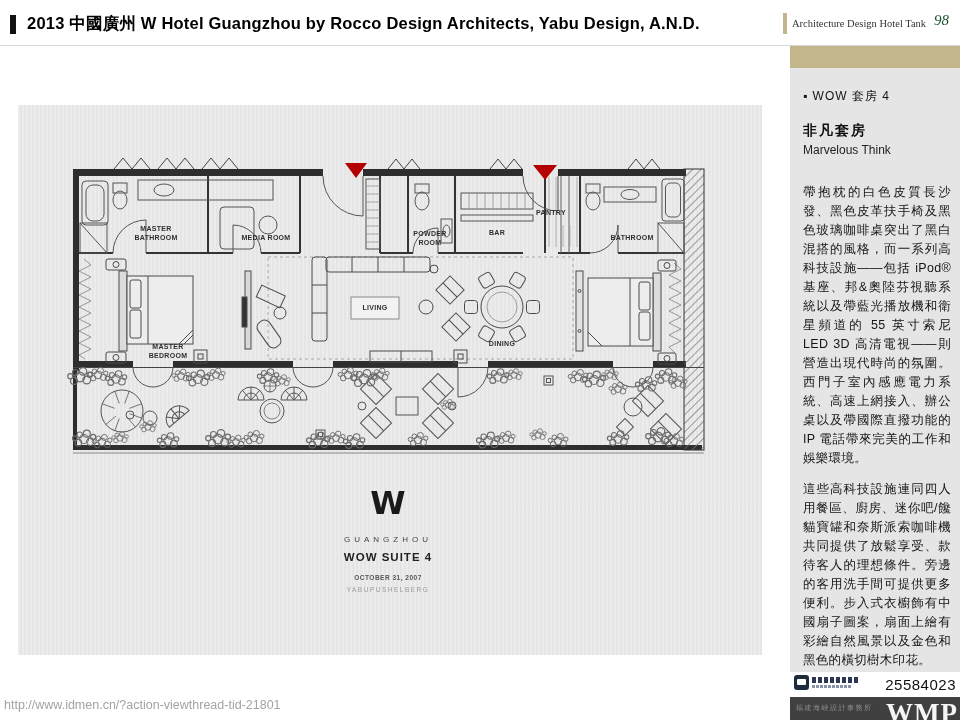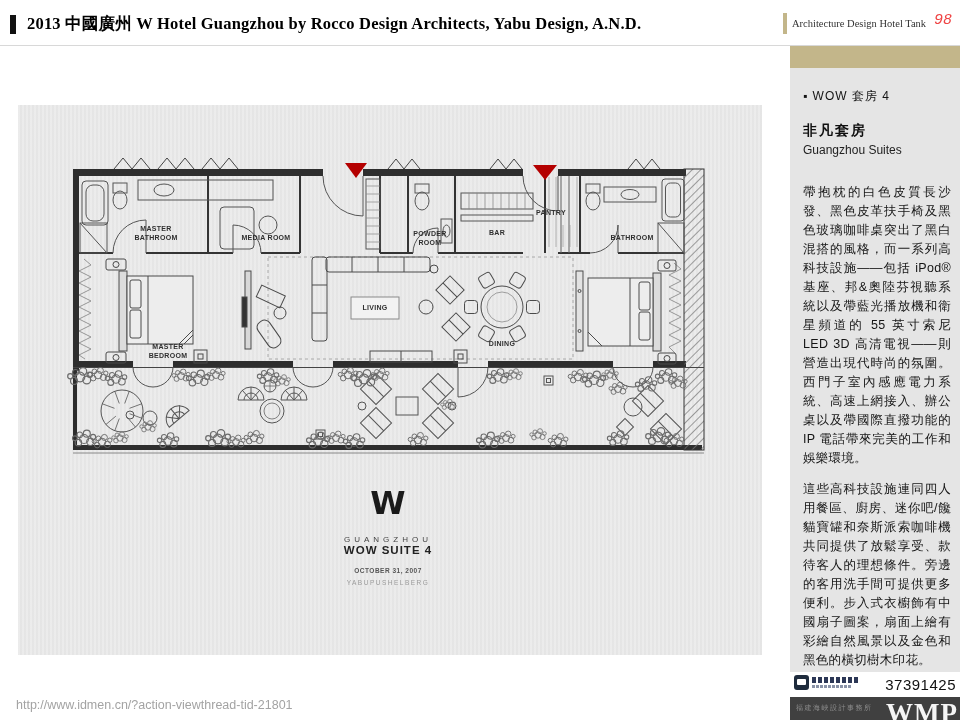--- a/index.html
+++ b/index.html
@@ -3,37 +3,37 @@
 <meta charset="utf-8">
 <style>
   html,body{margin:0;padding:0;}
   body{width:960px;height:720px;overflow:hidden;background:#fff;
        font-family:"Liberation Sans", sans-serif;}
   .abs{position:absolute;}
   .page{position:relative;width:960px;height:720px;background:#fff;overflow:hidden;}
 
   
   .h-accent{left:10px;top:15px;width:6px;height:19px;background:#111;}
-  .h-title{left:27px;top:13px;font-family:Liberation Serif, serif;font-size:16.5px;
+  .h-title{left:27px;top:13px;font-family:Liberation Sans, sans-serif;font-size:16.5px;
            font-weight:600;color:#000;letter-spacing:.2px;white-space:nowrap;}
   .h-sep{left:0;top:45px;width:960px;height:1px;background:#d8d8d8;}
   .h-brand-tick{left:783px;top:13px;width:4px;height:21px;background:#c3b68a;}
   .h-brand{left:792px;top:18px;font-family:"Liberation Serif",serif;font-size:10.5px;color:#333;white-space:nowrap;}
-  .h-page{left:934px;top:12px;font-family:Liberation Mono, monospace;font-style:italic;font-size:15px;color:#ef4444;}
+  .h-page{left:934px;top:12px;font-family:Liberation Serif, serif;font-style:italic;font-size:15px;color:#14532d;}
 
   
   .plan{left:18px;top:105px;width:744px;height:550px;background:#e9e9e9;
         background-image:repeating-linear-gradient(90deg,rgba(255,255,255,.12) 0 2px,rgba(0,0,0,.015) 2px 4px);}
   .plan svg{position:absolute;left:0;top:0;}
   .room-label{position:absolute;transform:translateX(-50%);font-size:7px;line-height:9px;
         color:#2f2f2f;letter-spacing:.3px;text-align:center;white-space:pre-line;font-weight:bold;}
   .plan-logo{left:290px;top:383px;width:160px;text-align:center;color:#1a1a1a;}
   .pl-w{font-family:"DejaVu Sans",sans-serif;font-weight:bold;font-size:32px;line-height:30px;}
   .pl-city{font-size:8px;letter-spacing:4px;color:#444;margin-top:17px;}
-  .pl-suite{font-size:11.5px;font-weight:bold;letter-spacing:1px;color:#222;}
+  .pl-suite{font-size:11.5px;font-weight:bold;letter-spacing:1px;color:#222;margin-top:7px;}
   .pl-date{font-size:6.5px;font-weight:bold;letter-spacing:.5px;color:#555;margin-top:11px;}
   .pl-credit{font-size:6.5px;letter-spacing:1.5px;color:#9a9a9a;margin-top:5px;}
 
   
   .sidebar{left:790px;top:46px;width:170px;height:674px;}
   .sb-tan{position:absolute;left:0;top:0;width:170px;height:22px;background:#c3b68a;}
   .sb-body{position:absolute;left:0;top:22px;width:170px;height:604px;background:#e5e5e5;
            box-sizing:border-box;padding:20px 9px 0 13px;color:#151515;}
   .sb-bullet{font-size:12px;letter-spacing:1px;color:#141414;}
   .sb-h-zh{margin-top:17px;font-size:14px;font-weight:bold;letter-spacing:2px;color:#101010;}
@@ -47,21 +47,21 @@
   .sp-lines{margin-left:3px;}
   .sp-l1{width:46px;height:6px;background:repeating-linear-gradient(90deg,#2c3756 0 4px,transparent 4px 6px);}
   .sp-l2{width:40px;height:3px;margin-top:2px;background:repeating-linear-gradient(90deg,#8a93a8 0 3px,transparent 3px 4px);}
   .sp-date{position:absolute;right:4px;top:4px;font-size:15px;color:#111;letter-spacing:.5px;}
   .sb-black{position:absolute;left:0;top:651px;width:170px;height:23px;background:#404040;overflow:hidden;}
   .sb-studio{position:absolute;left:6px;top:6px;font-size:7px;color:#8d8d8d;letter-spacing:1.5px;filter:blur(.3px);}
   .sb-wmp{position:absolute;right:2px;top:3px;font-family:"Liberation Serif",serif;font-weight:bold;
           font-size:27px;color:#f5f5f5;letter-spacing:1px;line-height:1;}
 
   
-  .url{left:4px;top:698px;font-size:12.5px;color:#a3a3a3;text-decoration:none;margin-left:12px;}
+  .url{left:4px;top:698px;font-size:12.5px;color:#a3a3a3;text-decoration:none;}
 </style>
 </head>
 <body>
 
 <div class="page">
 
   <div class="abs h-accent"></div>
   <div class="abs h-title">2013 中國廣州 W Hotel Guangzhou by Rocco Design Architects, Yabu Design, A.N.D.</div>
   <div class="abs h-brand-tick"></div>
   <div class="abs h-brand">Architecture Design Hotel Tank</div>
@@ -366,33 +366,33 @@
       <div class="pl-date">OCTOBER 31, 2007</div>
       <div class="pl-credit">YABUPUSHELBERG</div>
     </div>
   </div>
 
   <div class="abs sidebar">
     <div class="sb-tan"></div>
     <div class="sb-body">
       <div class="sb-bullet">▪ WOW 套房 4</div>
       <div class="sb-h-zh">非凡套房</div>
-      <div class="sb-h-en">Guangzhou Suites</div>
+      <div class="sb-h-en">Marvelous Think</div>
       <div class="sb-p">帶抱枕的白色皮質長沙發、黑色皮革扶手椅及黑色玻璃咖啡桌突出了黑白混搭的風格，而一系列高科技設施——包括 iPod® 基座、邦&amp;奧陸芬視聽系統以及帶藍光播放機和衛星頻道的 55 英寸索尼LED 3D 高清電視——則營造出現代時尚的氛圍。西門子室內感應電力系統、高速上網接入、辦公桌以及帶國際直撥功能的IP 電話帶來完美的工作和娛樂環境。</div>
       <div class="sb-p sb-p2">這些高科技設施連同四人用餐區、廚房、迷你吧/饞貓寶罐和奈斯派索咖啡機共同提供了放鬆享受、款待客人的理想條件。旁邊的客用洗手間可提供更多便利。步入式衣櫥飾有中國扇子圖案，扇面上繪有彩繪自然風景以及金色和黑色的橫切樹木印花。</div>
     </div>
     <div class="sb-white">
       <div class="sp-logo">
         <div class="sp-icon"></div>
         <div class="sp-lines">
           <div class="sp-l1"></div>
           <div class="sp-l2"></div>
         </div>
       </div>
-      <div class="sp-date">37391425</div>
+      <div class="sp-date">25584023</div>
     </div>
     <div class="sb-black">
       <div class="sb-studio">福建海峽設計事務所</div>
       <div class="sb-wmp">WMP</div>
     </div>
   </div>
 
   <a class="abs url" href="#">http://www.idmen.cn/?action-viewthread-tid-21801</a>
 
 </div>

